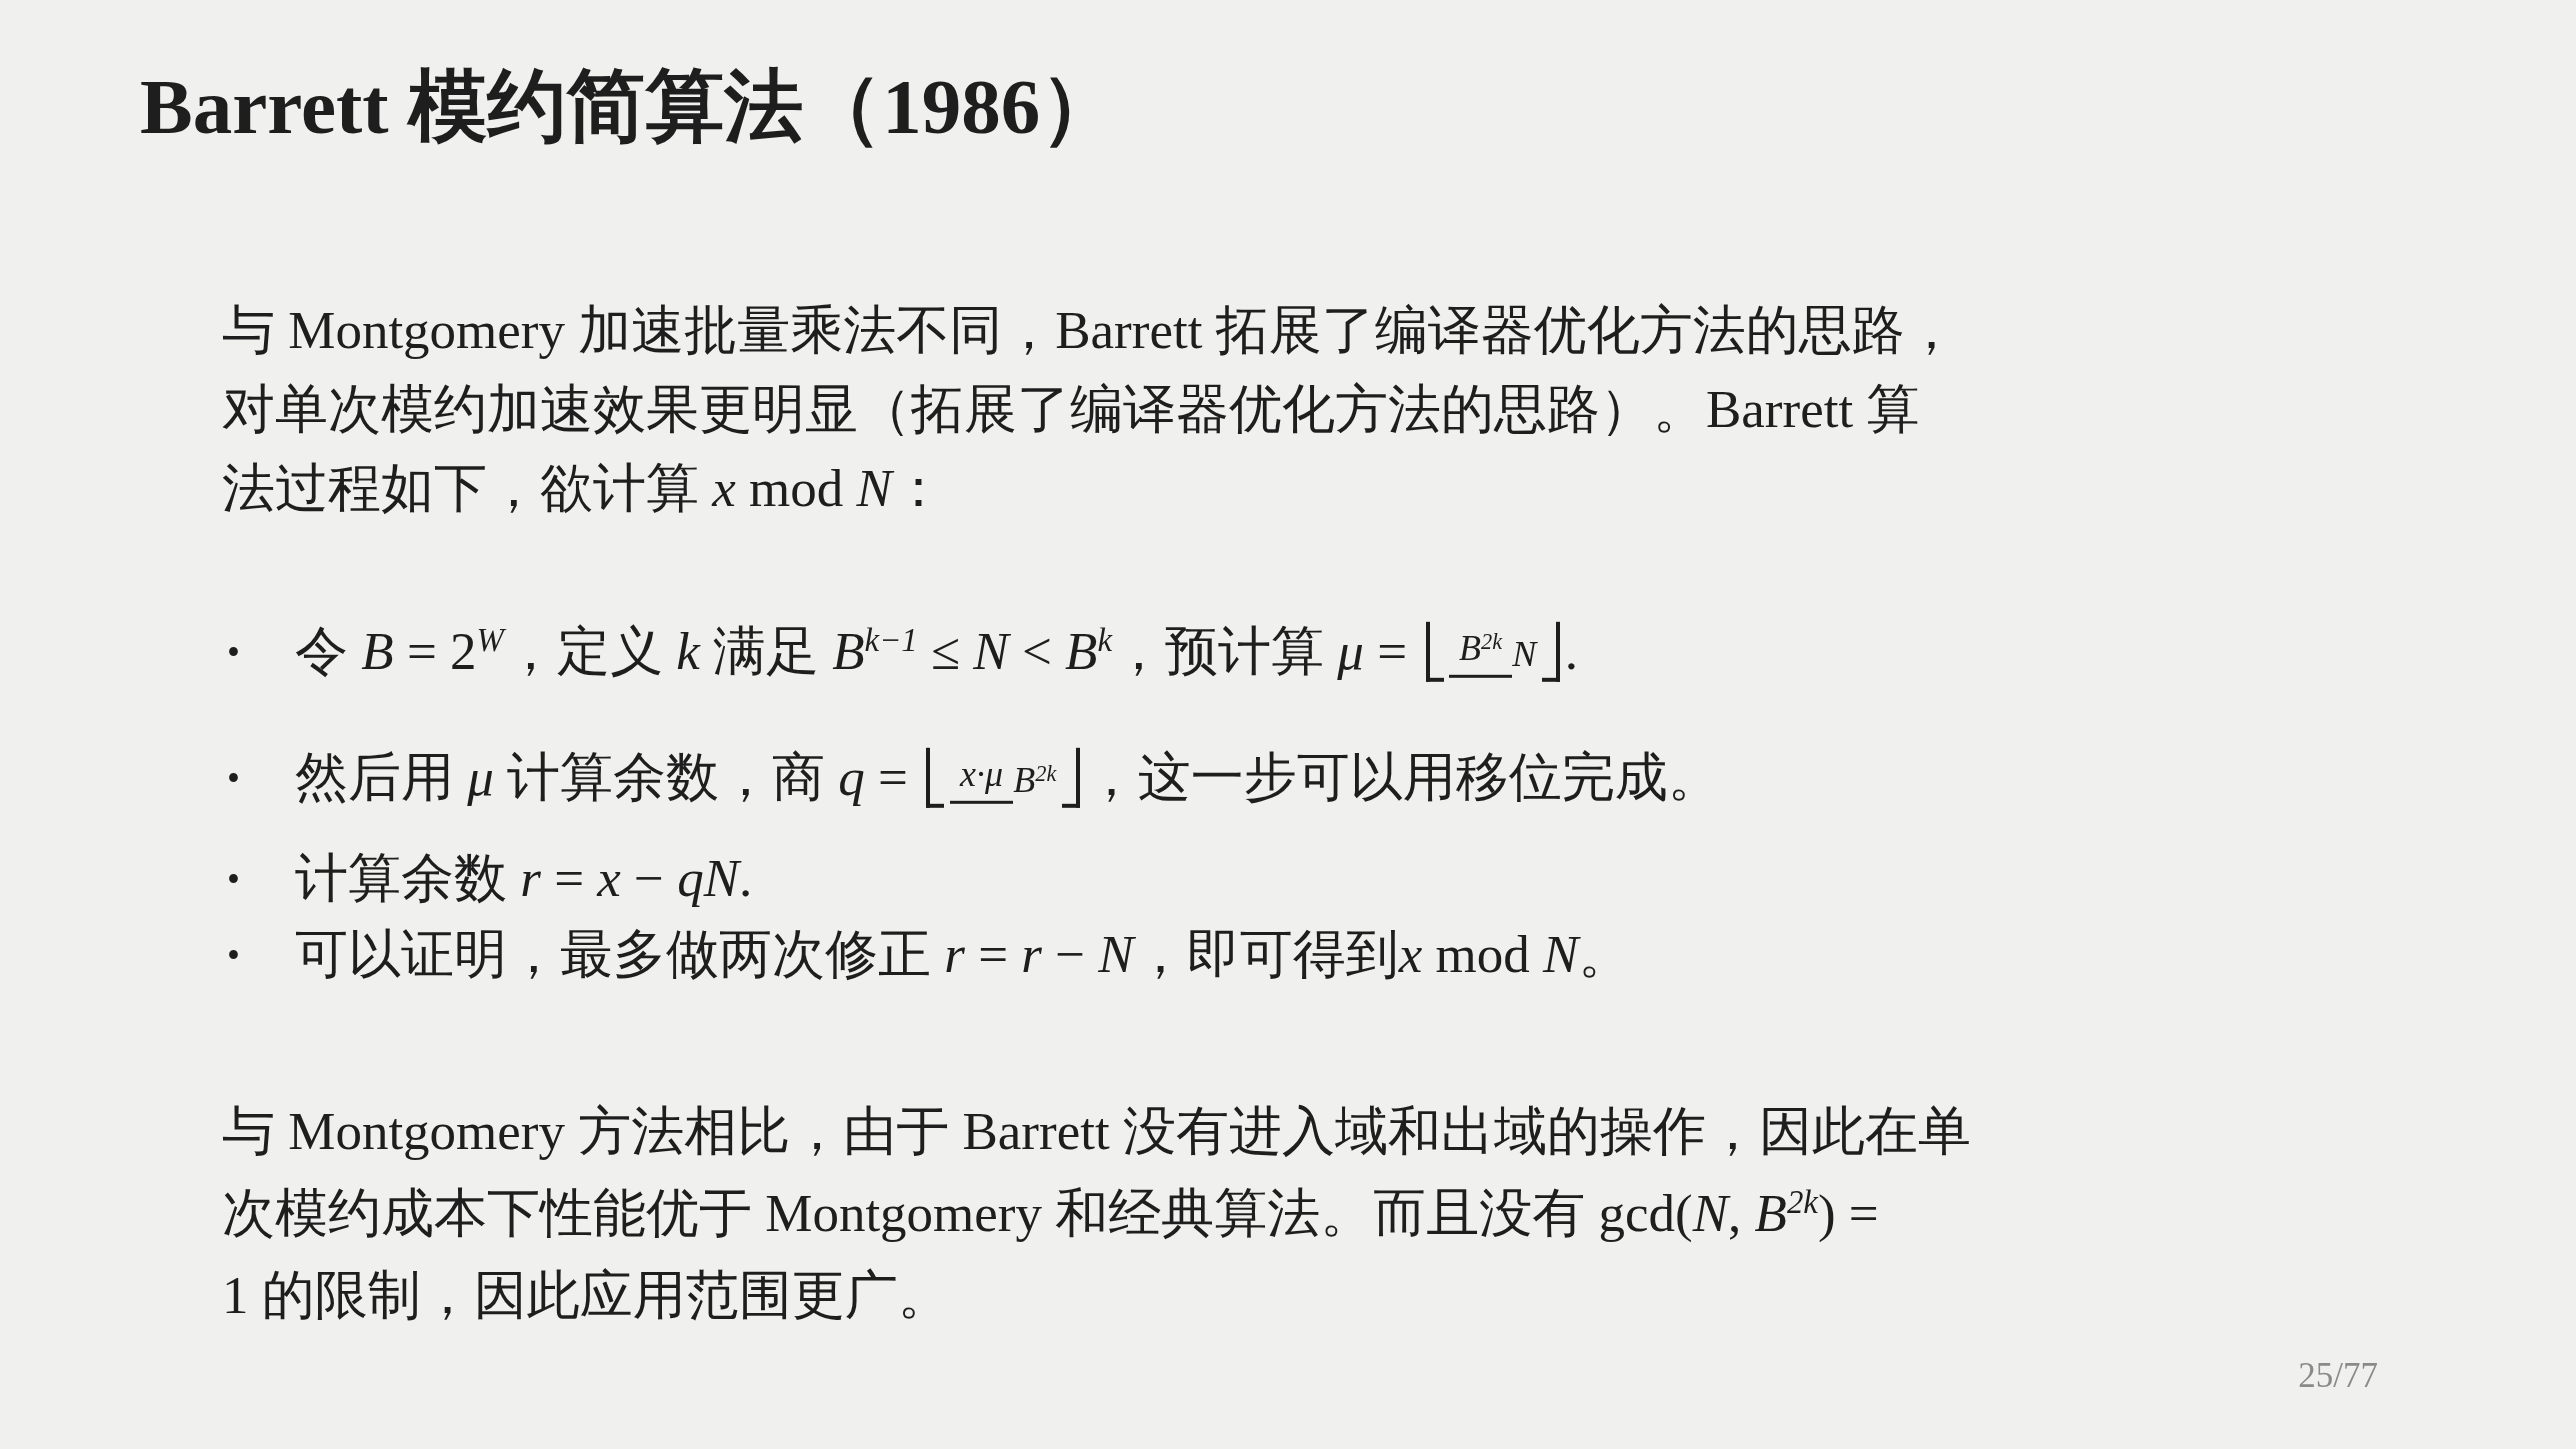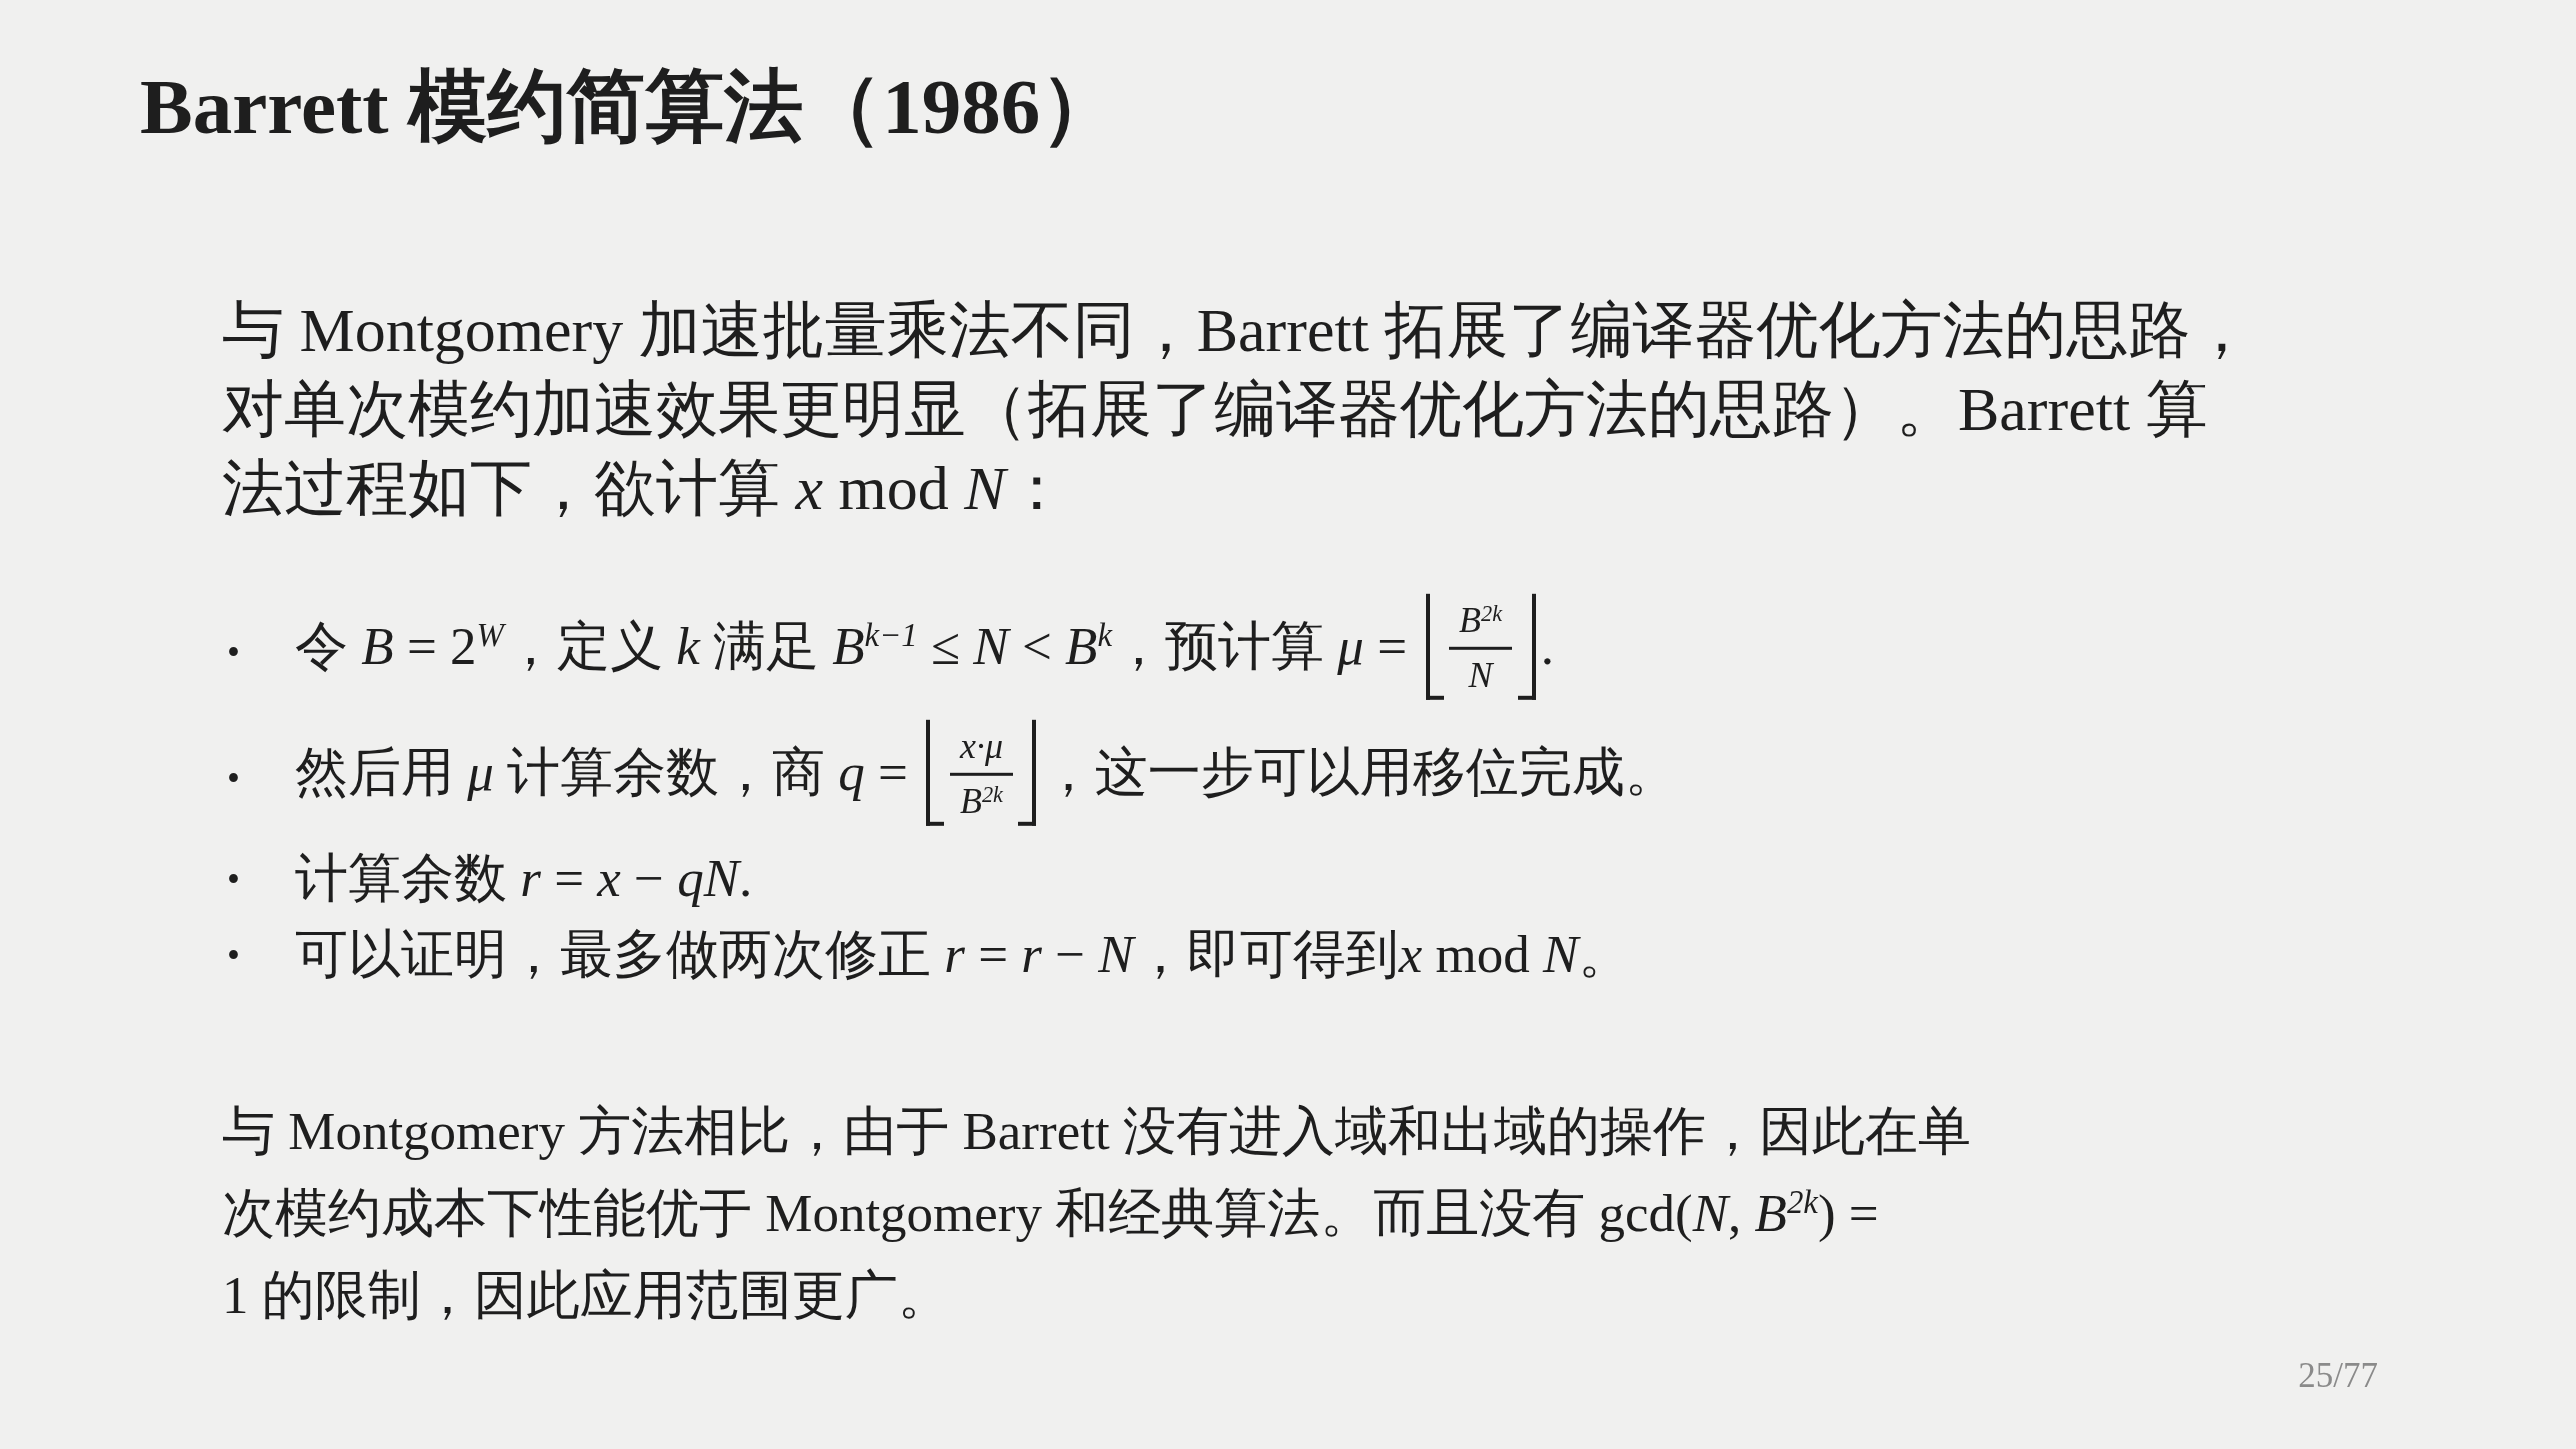--- a/index.html
+++ b/index.html
@@ -19,21 +19,21 @@
     margin: 0;
     font-size: 79px;
     font-weight: 700;
     white-space: nowrap;
     text-align: right;
   }
   .intro {
     position: absolute;
     left: 222px;
     top: 291px;
-    font-size: 62px;
+    font-size: 53px;
     line-height: 79px;
   }
   .line { white-space: nowrap; }
   .bullets {
     position: absolute;
     left: 227px;
     top: 589px;
     font-size: 53px;
   }
   .bullet {
@@ -59,21 +59,21 @@
     display: inline-flex;
     align-items: stretch;
     vertical-align: middle;
     margin: 0 5.2px;
     transform: translateY(-5.2px);
   }
   .fl { width: 14px; border-left: 4.5px solid currentColor; border-bottom: 4.5px solid currentColor; }
   .fr { width: 14px; border-right: 4.5px solid currentColor; border-bottom: 4.5px solid currentColor; }
   .frac {
     display: flex;
-    flex-direction: column;
+    flex-direction: row;
     align-items: center;
     font-size: 36px;
     line-height: 1.18;
     padding: 3.9px 5.2px;
   }
   .frac .num {
     padding: 1.3px 10.3px 5.2px;
     border-bottom: 3.9px solid currentColor;
   }
   .frac .den { padding-top: 3.9px; }

